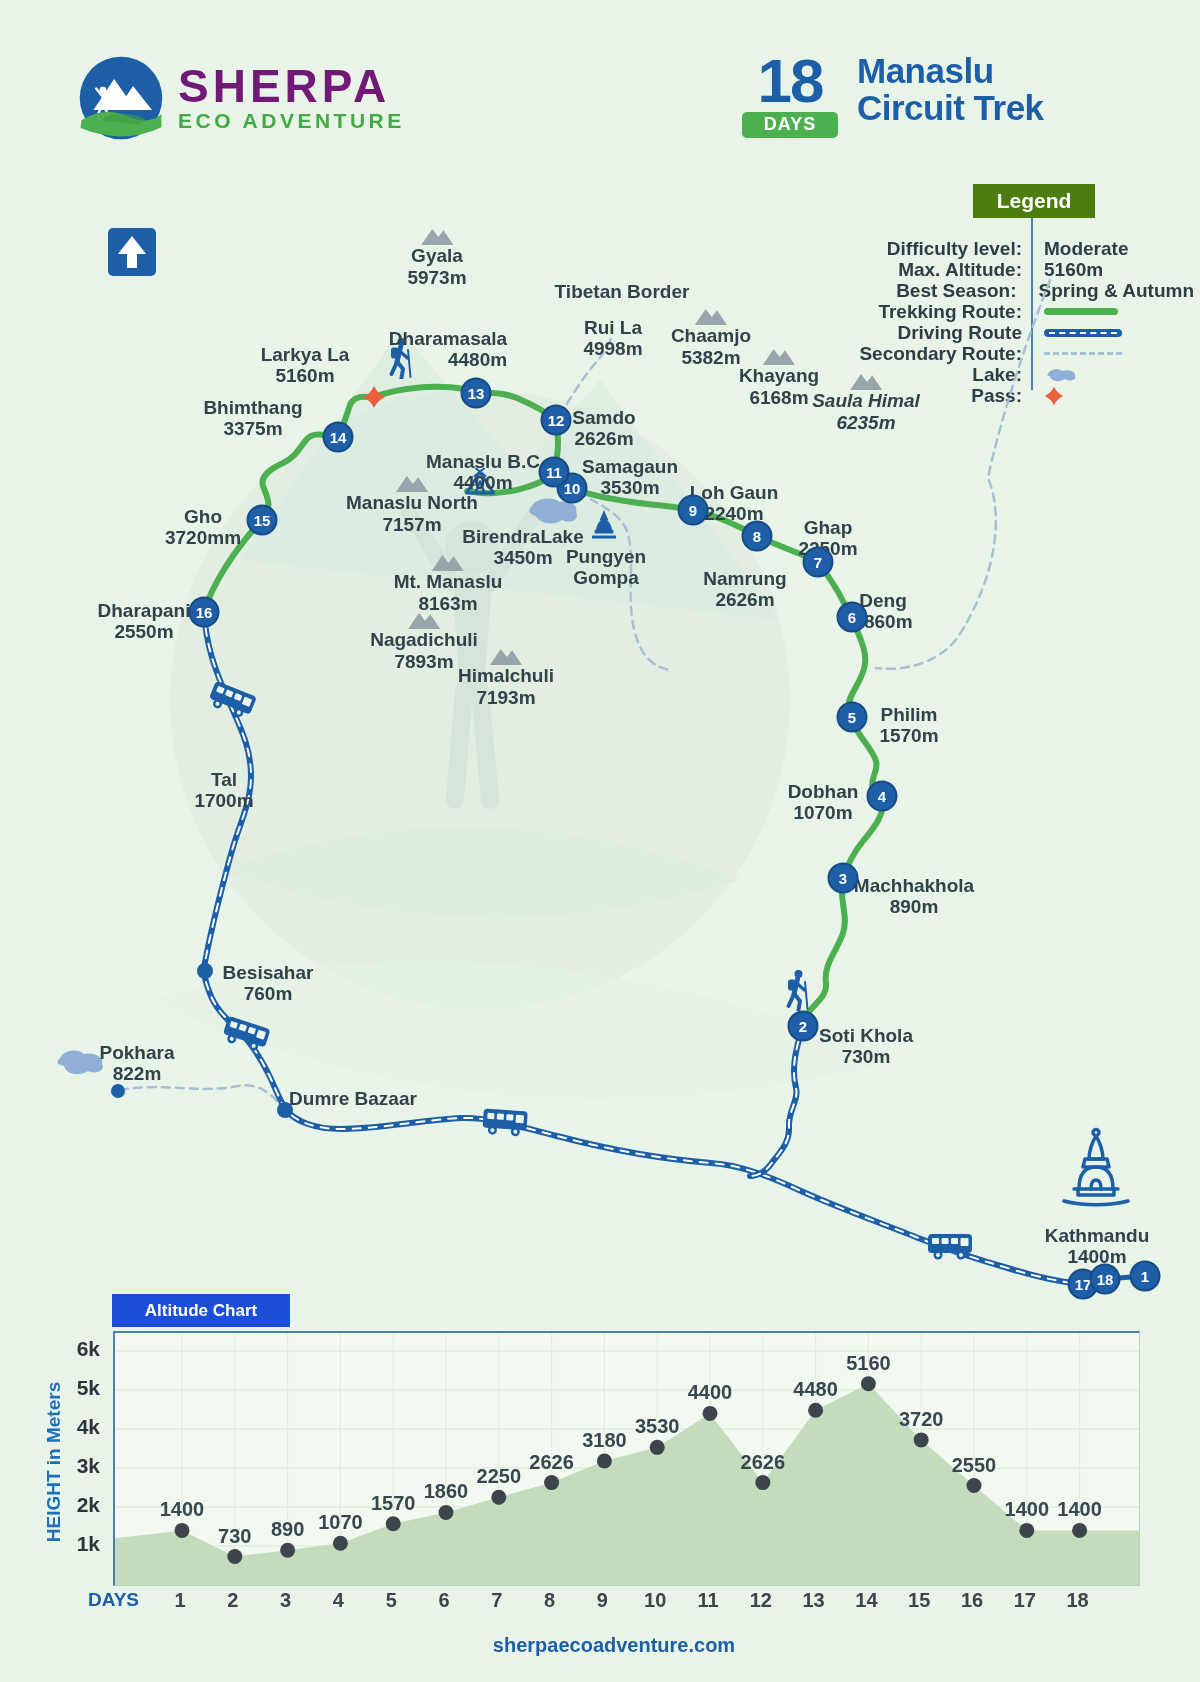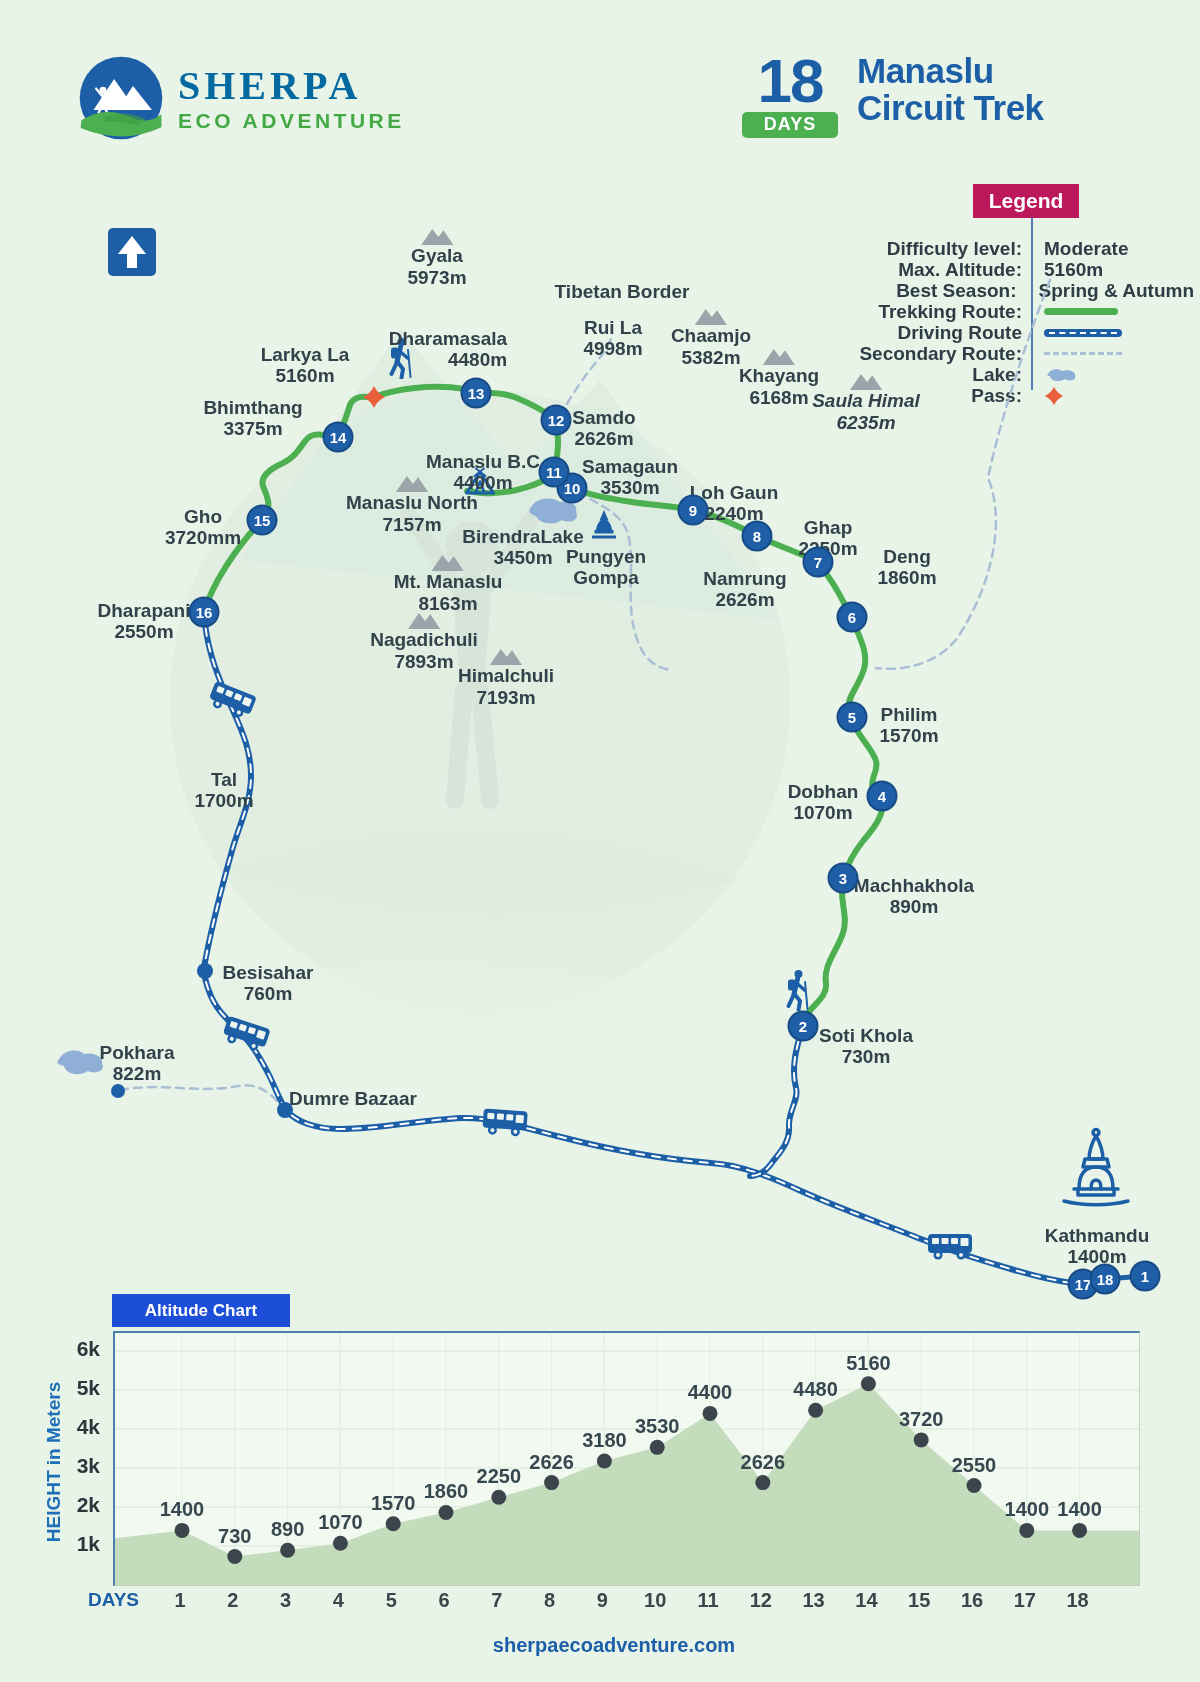--- a/index.html
+++ b/index.html
@@ -1,28 +1,28 @@
 <!DOCTYPE html>
 <html><head>
 <meta charset="utf-8">
 <style>
   html,body{margin:0;padding:0;}
   body{font-family:"Liberation Sans",sans-serif;background:#cfe0cf;}
   #canvas{position:relative;width:1200px;height:1682px;background:#e9f4e8;overflow:hidden;margin:0 auto;}
   
   .logo-wrap{position:absolute;left:78px;top:55px;display:flex;align-items:center;}
   .logo-text{margin-left:14px;}
-  .logo-name{font-size:40px;font-weight:bold;color:#0369a1;letter-spacing:4px;line-height:46px;font-family:Liberation Serif, serif;}
+  .logo-name{font-size:46px;font-weight:bold;color:#701a75;letter-spacing:4px;line-height:46px;}
   .logo-sub{font-size:21px;font-weight:bold;color:#43a944;letter-spacing:3.5px;line-height:24px;}
   .days-wrap{position:absolute;left:742px;top:52px;width:96px;text-align:center;}
   .days-number{font-size:62px;font-weight:bold;color:#1d5fa7;line-height:58px;letter-spacing:-2px;}
   .days-badge{margin-top:2px;background:#4caf50;color:#fff;font-size:18px;font-weight:bold;border-radius:5px;padding:2px 0 3px 0;letter-spacing:1px;}
   .trek-title{position:absolute;left:857px;top:52px;color:#1d5fa7;font-weight:bold;font-size:35px;line-height:37px;letter-spacing:-0.5px;}
   
-  .legend-title{position:absolute;left:973px;top:184px;width:106px;height:34px;background:#be185d;color:#fff;font-size:21px;font-weight:bold;display:flex;align-items:center;justify-content:center;}
+  .legend-title{position:absolute;left:973px;top:184px;width:122px;height:34px;background:#4d7c0f;color:#fff;font-size:21px;font-weight:bold;display:flex;align-items:center;justify-content:center;}
   .legend-divider{position:absolute;left:1031px;top:218px;width:2px;height:172px;background:#4d7fae;}
   #legend-rows{position:absolute;left:828px;top:238px;width:366px;}
   .leg-row{display:flex;align-items:center;height:21px;}
   .leg-label{width:194px;text-align:right;font-size:19px;font-weight:bold;color:#2e3d45;}
   .leg-value{margin-left:22px;display:flex;align-items:center;font-size:19px;font-weight:bold;color:#2e3d45;white-space:nowrap;}
   .sw{display:inline-block;}
   .sw-trek{width:74px;height:7px;border-radius:4px;background:#4caf50;}
   .sw-drive{width:78px;height:8px;border-radius:4px;background:#1d5fa7;position:relative;}
   .sw-drive::after{content:'';position:absolute;left:5px;right:5px;top:3px;border-top:2px dashed #fff;}
   .sw-sec{width:78px;height:0;border-top:3px dashed #a9bfd4;}
@@ -293,21 +293,21 @@
         <div>Gompa</div>
       </div>
       <div class="place" style="left: 745px; top: 589px;">
         <div>Namrung</div>
         <div>2626m</div>
       </div>
       <div class="place" style="left: 828px; top: 538px;">
         <div>Ghap</div>
         <div>2250m</div>
       </div>
-      <div class="place" style="left: 883px; top: 567px; margin-left: 24px;">
+      <div class="place" style="left: 883px; top: 611px;">
         <div>Deng</div>
         <div>1860m</div>
       </div>
       <div class="place" style="left: 909px; top: 725px;">
         <div>Philim</div>
         <div>1570m</div>
       </div>
       <div class="place" style="left: 823px; top: 802px;">
         <div>Dobhan</div>
         <div>1070m</div>

